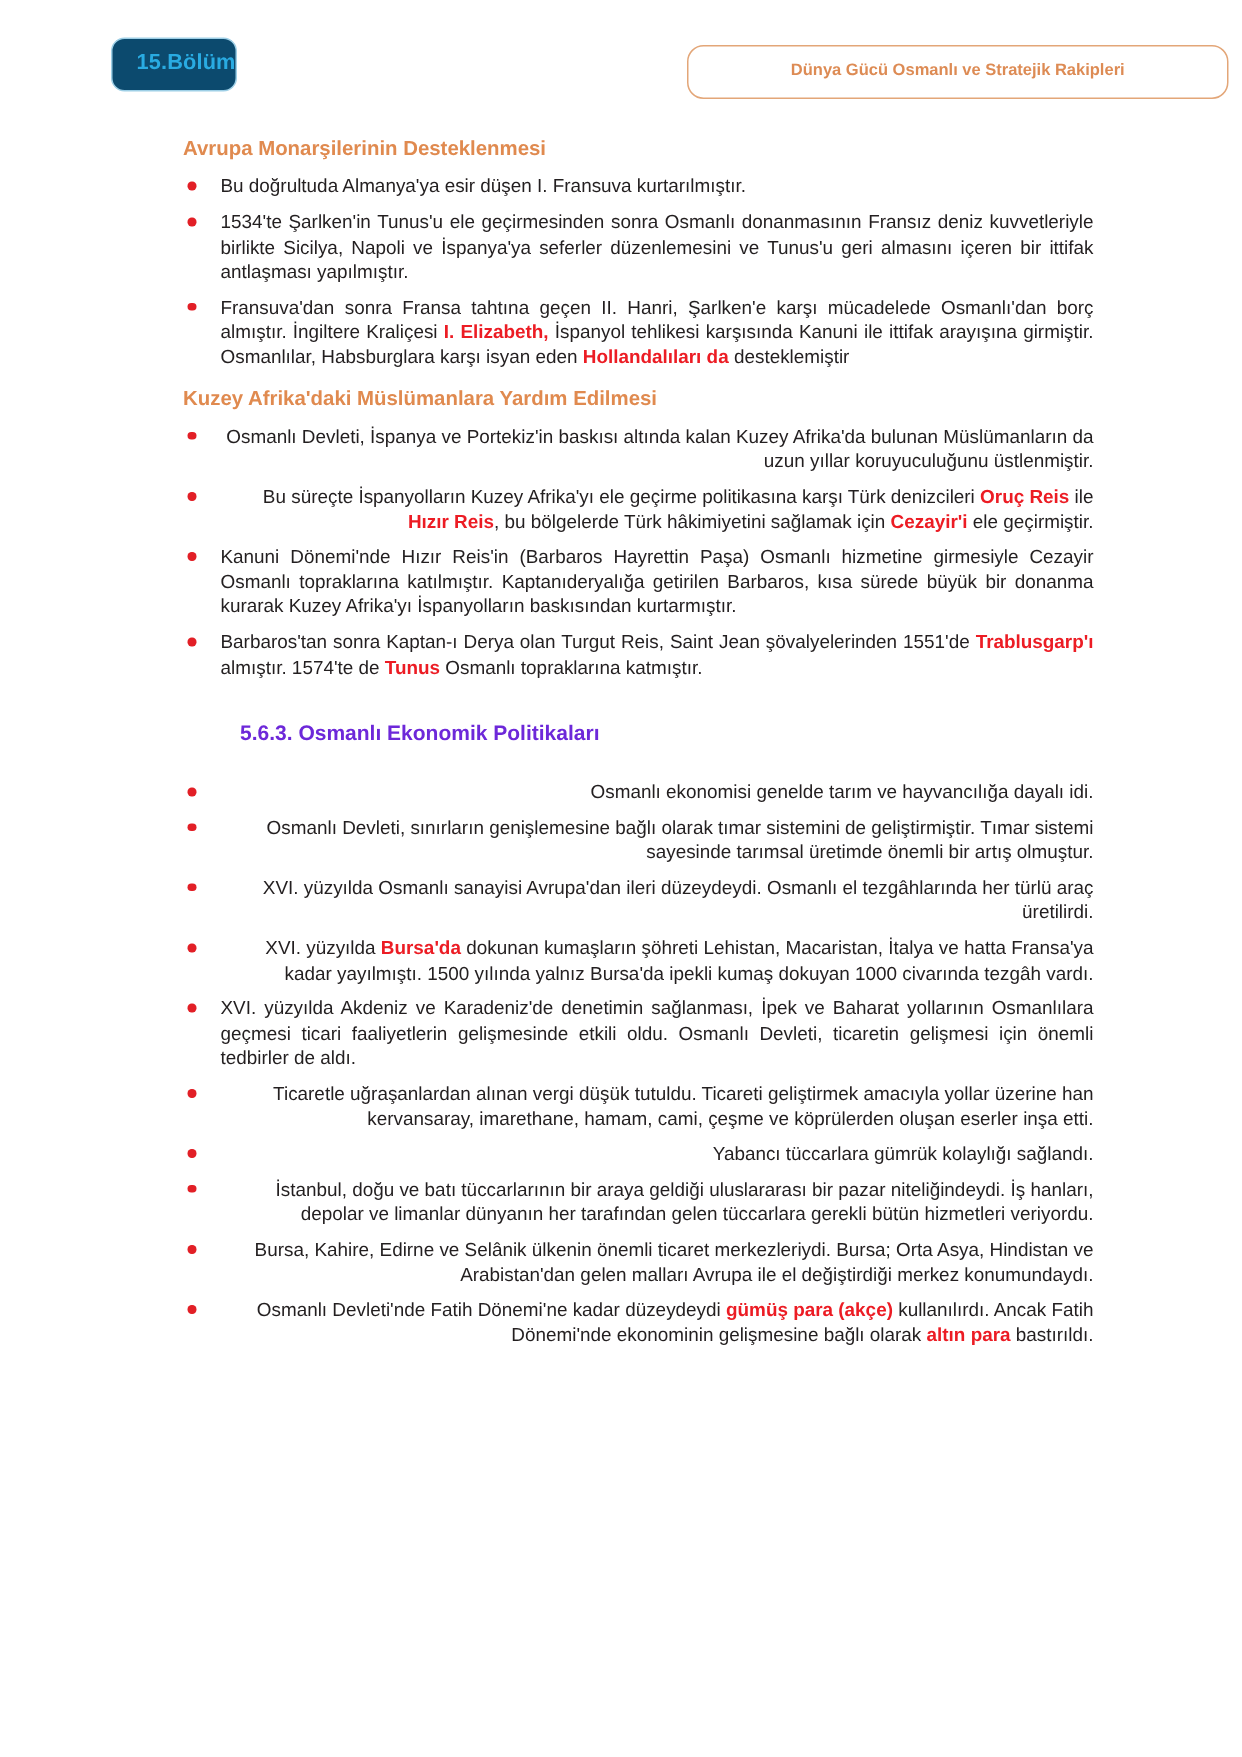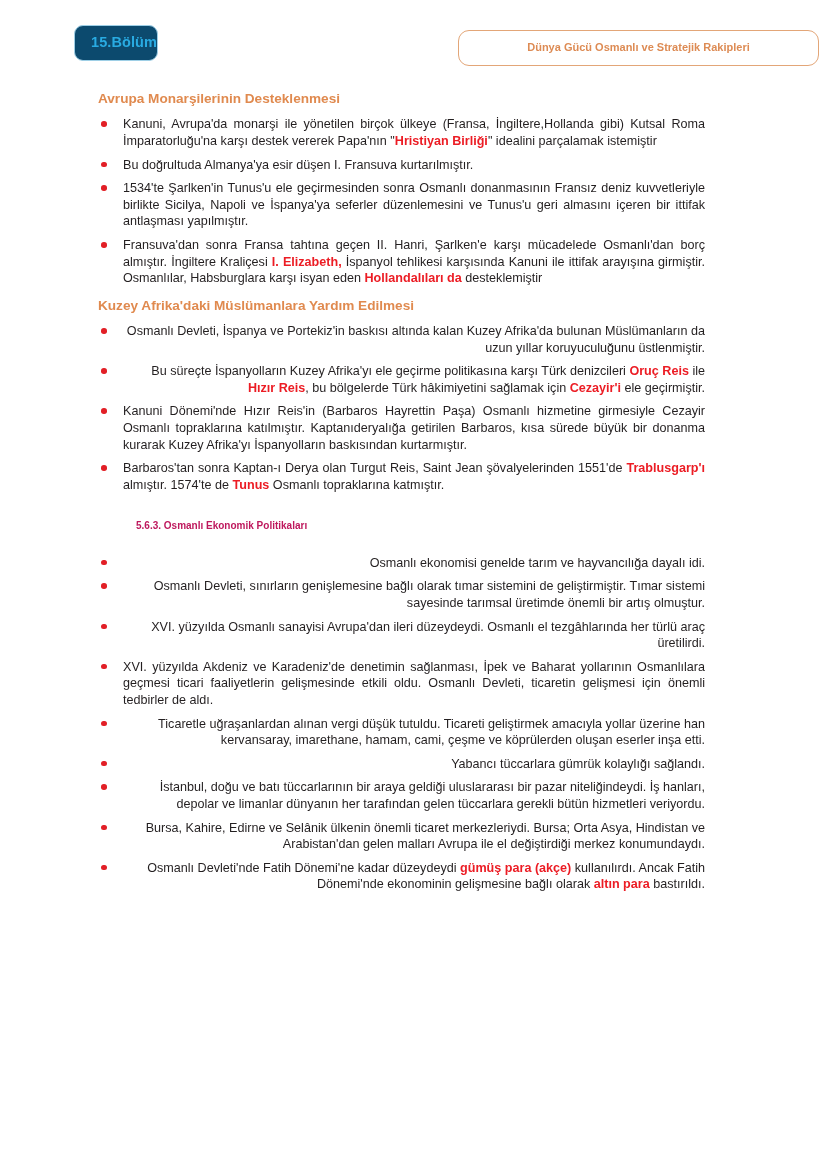--- a/index.html
+++ b/index.html
@@ -56,38 +56,39 @@
     line-height: 1;
     white-space: nowrap;
   }
 
   
   .content {
     position: absolute;
     left: 0;
     top: 90px;
     width: 800px;
+    padding-left: 24px;
   }
 
   h2.section-heading {
     margin: 0;
     padding: 0 0 0 98px;
     font-size: 13.6px;
     font-weight: bold;
     color: #e08a4f;
     line-height: 1.35;
   }
   h2.section-heading.sp-top { margin-top: 10px; }
 
   h3.sub-heading {
     margin: 0;
     padding: 19px 0 0 136px;
-    font-size: 10px;
+    font-size: 14px;
     font-weight: bold;
-    color: #be185d;
+    color: #6d28d9;
     line-height: 1.35;
   }
 
   ul.bullets {
     list-style: none;
     margin: 0;
     padding: 0;
   }
   ul.bullets.after-heading { margin-top: 8px; }
   ul.bullets.after-sub { margin-top: 22px; }
@@ -123,37 +124,37 @@
 
 <div class="header">
   <div class="chapter-badge">15.Bölüm</div>
   <div class="unit-badge">Dünya Gücü Osmanlı ve Stratejik Rakipleri</div>
 </div>
 
 <div class="content">
   <div id="sections-root">
       <h2 class="section-heading">Avrupa Monarşilerinin Desteklenmesi</h2>
       <ul class="bullets after-heading">
-        <li><span>Kanuni, Avrupa'da monarşi ile yönetilen birçok ülkeye (Fransa, İngiltere,Hollanda gibi) Kutsal Roma İmparatorluğu'na karşı destek vererek Papa'nın "</span><span class="hl">Hristiyan Birliği</span><span>" idealini parçalamak istemiştir</span></li>
         <li><span>Bu doğrultuda Almanya'ya esir düşen I. Fransuva kurtarılmıştır.</span></li>
         <li><span>1534'te Şarlken'in Tunus'u ele geçirmesinden sonra Osmanlı donanmasının Fransız deniz kuvvetleriyle birlikte Sicilya, Napoli ve İspanya'ya seferler düzenlemesini ve Tunus'u geri almasını içeren bir ittifak antlaşması yapılmıştır.</span></li>
         <li><span>Fransuva'dan sonra Fransa tahtına geçen II. Hanri, Şarlken'e karşı mücadelede Osmanlı'dan borç almıştır. İngiltere Kraliçesi </span><span class="hl">I. Elizabeth,</span><span> İspanyol tehlikesi karşısında Kanuni ile ittifak arayışına girmiştir. Osmanlılar, Habsburglara karşı isyan eden </span><span class="hl">Hollandalıları da</span><span> desteklemiştir</span></li>
       </ul>
       <h2 class="section-heading sp-top">Kuzey Afrika'daki Müslümanlara Yardım Edilmesi</h2>
       <ul class="bullets after-heading">
         <li class="ragged"><span>Osmanlı Devleti, İspanya ve Portekiz'in baskısı altında kalan Kuzey Afrika'da bulunan Müslümanların da uzun yıllar koruyuculuğunu üstlenmiştir.</span></li>
         <li class="ragged"><span>Bu süreçte İspanyolların Kuzey Afrika'yı ele geçirme politikasına karşı Türk denizcileri </span><span class="hl">Oruç Reis</span><span> ile </span><span class="hl">Hızır Reis</span><span>, bu bölgelerde Türk hâkimiyetini sağlamak için </span><span class="hl">Cezayir'i</span><span> ele geçirmiştir.</span></li>
         <li><span>Kanuni Dönemi'nde Hızır Reis'in (Barbaros Hayrettin Paşa) Osmanlı hizmetine girmesiyle Cezayir Osmanlı topraklarına katılmıştır. Kaptanıderyalığa getirilen Barbaros, kısa sürede büyük bir donanma kurarak Kuzey Afrika'yı İspanyolların baskısından kurtarmıştır.</span></li>
         <li><span>Barbaros'tan sonra Kaptan-ı Derya olan Turgut Reis, Saint Jean şövalyelerinden 1551'de </span><span class="hl">Trablusgarp'ı</span><span> almıştır. 1574'te de </span><span class="hl">Tunus</span><span> Osmanlı topraklarına katmıştır.</span></li>
       </ul>
       <h3 class="sub-heading">5.6.3. Osmanlı Ekonomik Politikaları</h3>
       <ul class="bullets after-sub">
         <li class="ragged"><span>Osmanlı ekonomisi genelde tarım ve hayvancılığa dayalı idi.</span></li>
         <li class="ragged"><span>Osmanlı Devleti, sınırların genişlemesine bağlı olarak tımar sistemini de geliştirmiştir. Tımar sistemi sayesinde tarımsal üretimde önemli bir artış olmuştur.</span></li>
         <li class="ragged"><span>XVI. yüzyılda Osmanlı sanayisi Avrupa'dan ileri düzeydeydi. Osmanlı el tezgâhlarında her türlü araç üretilirdi.</span></li>
+        <li class="ragged"><span>XVI. yüzyılda </span><span class="hl">Bursa'da</span><span> dokunan kumaşların şöhreti Lehistan, Macaristan, İtalya ve hatta Fransa'ya kadar yayılmıştı. 1500 yılında yalnız Bursa'da ipekli kumaş dokuyan 1000 civarında tezgâh vardı.</span></li>
         <li><span>XVI. yüzyılda Akdeniz ve Karadeniz'de denetimin sağlanması, İpek ve Baharat yollarının Osmanlılara geçmesi ticari faaliyetlerin gelişmesinde etkili oldu.  Osmanlı Devleti, ticaretin gelişmesi için önemli tedbirler de aldı.</span></li>
         <li class="ragged"><span>Ticaretle uğraşanlardan alınan vergi düşük tutuldu. Ticareti geliştirmek amacıyla yollar üzerine han kervansaray, imarethane, hamam, cami, çeşme ve köprülerden oluşan eserler inşa etti.</span></li>
         <li class="ragged"><span>Yabancı tüccarlara gümrük kolaylığı sağlandı.</span></li>
         <li class="ragged"><span>İstanbul, doğu ve batı tüccarlarının bir araya geldiği uluslararası bir pazar niteliğindeydi. İş hanları, depolar ve limanlar dünyanın her tarafından gelen tüccarlara gerekli bütün hizmetleri veriyordu.</span></li>
         <li class="ragged"><span>Bursa, Kahire, Edirne ve Selânik ülkenin önemli ticaret merkezleriydi. Bursa; Orta Asya, Hindistan ve Arabistan'dan gelen malları Avrupa ile el değiştirdiği merkez konumundaydı.</span></li>
         <li class="ragged"><span>Osmanlı Devleti'nde Fatih Dönemi'ne kadar düzeydeydi </span><span class="hl">gümüş para (akçe)</span><span> kullanılırdı. Ancak Fatih Dönemi'nde ekonominin gelişmesine bağlı olarak </span><span class="hl">altın para</span><span> bastırıldı.</span></li>
       </ul>
     </div>
   <div class="spacer-bottom"></div>
 </div>

